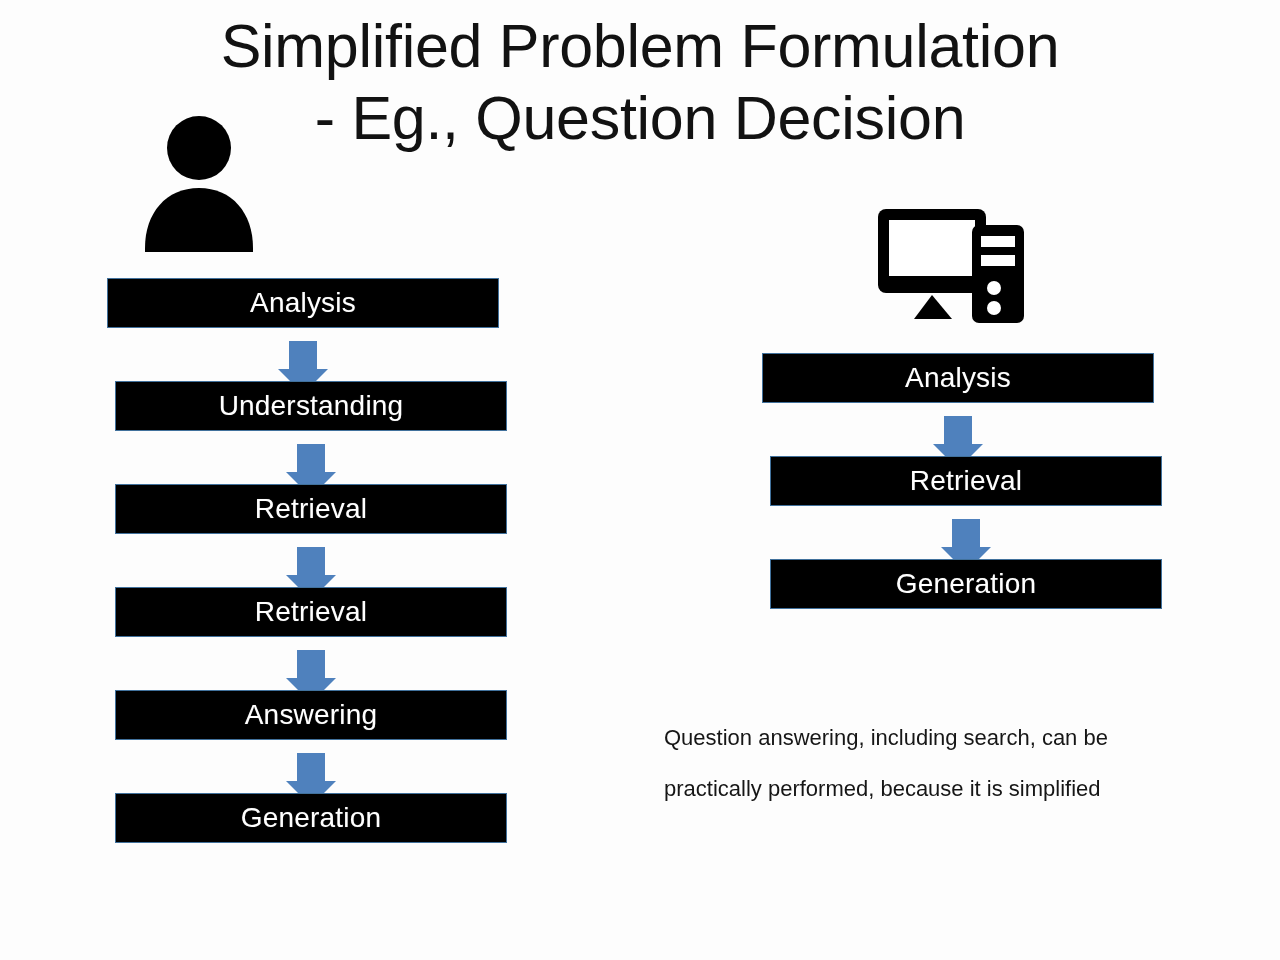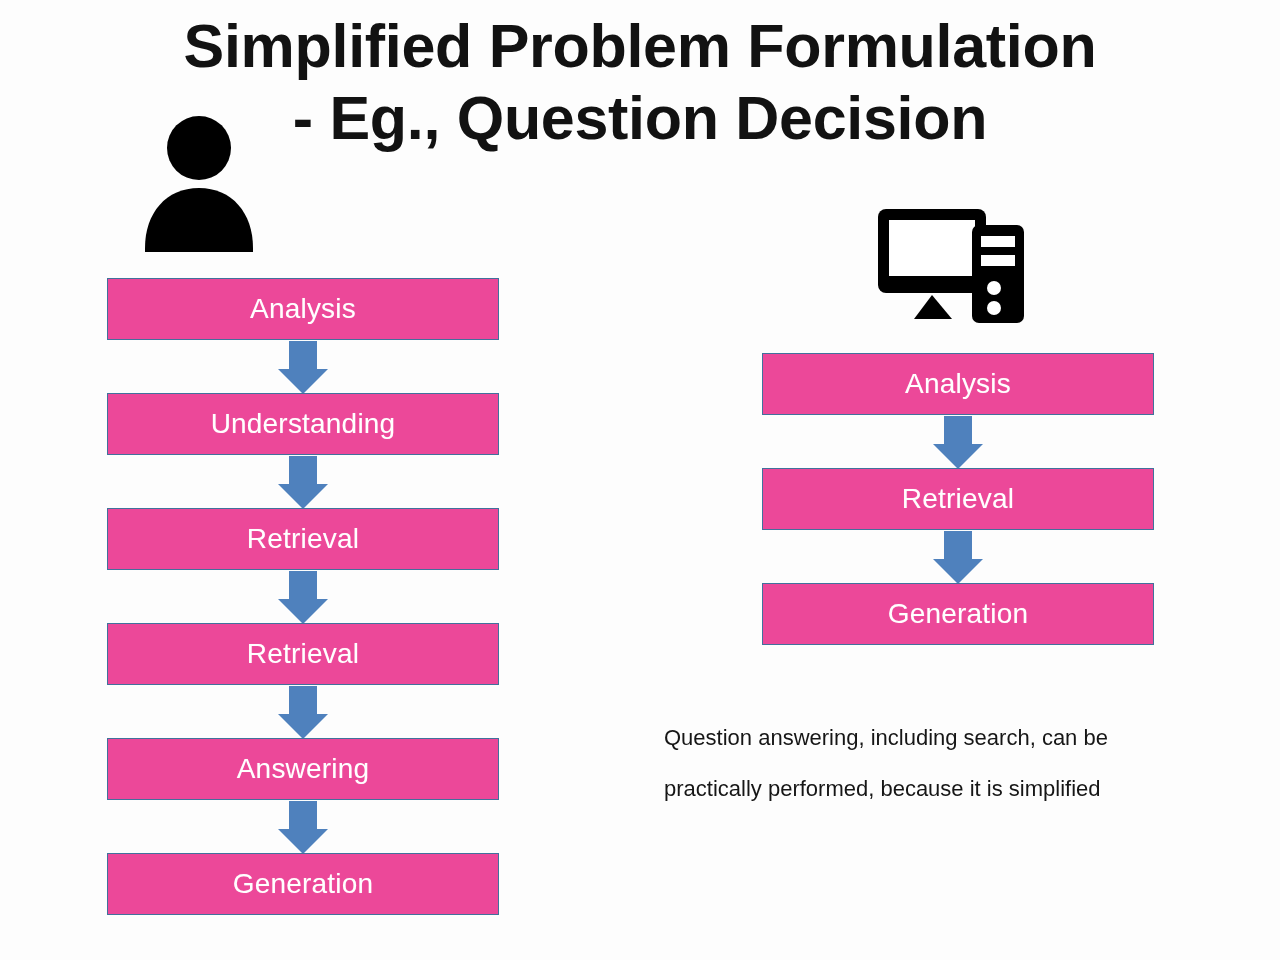--- a/index.html
+++ b/index.html
@@ -25,21 +25,21 @@
   }
 
   
   .title-block {
     position: absolute;
     left: 0;
     top: 14px;
     width: 1280px;
     text-align: center;
     color: #121212;
-    font-weight: 700;
+    font-weight: 400;
     line-height: 1.08;
   }
   .title-line {
     display: block;
     font-size: 61px;
     letter-spacing: -0.3px;
     white-space: nowrap;
   }
   .title-line-2 {
     margin-top: 6px;
@@ -74,30 +74,31 @@
   #flow-right {
     left: 762px;
     top: 353px;
     width: 392px;
     height: 297px;
   }
 
   .flow-step {
     position: relative;
     width: 100%;
-    height: 62px;
-    background: #ec4899;
+    height: 50px;
+    background: #000000;
     box-sizing: border-box;
     border: 1px solid #41719c;
     display: flex;
     align-items: center;
     justify-content: center;
   }
   .flow-step + .flow-step {
     margin-top: 53px;
+    margin-left: 8px;
   }
   .flow-label {
     color: #ffffff;
     font-size: 28px;
     font-weight: 400;
     letter-spacing: 0.2px;
     line-height: 1;
     text-shadow: 0 0 1px rgba(255,255,255,0.25);
   }
 

